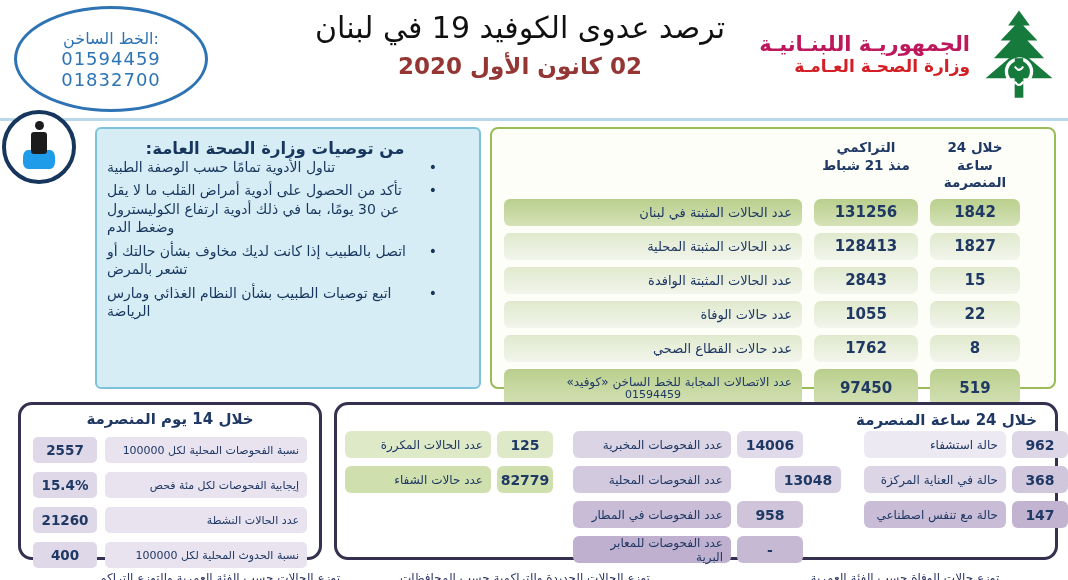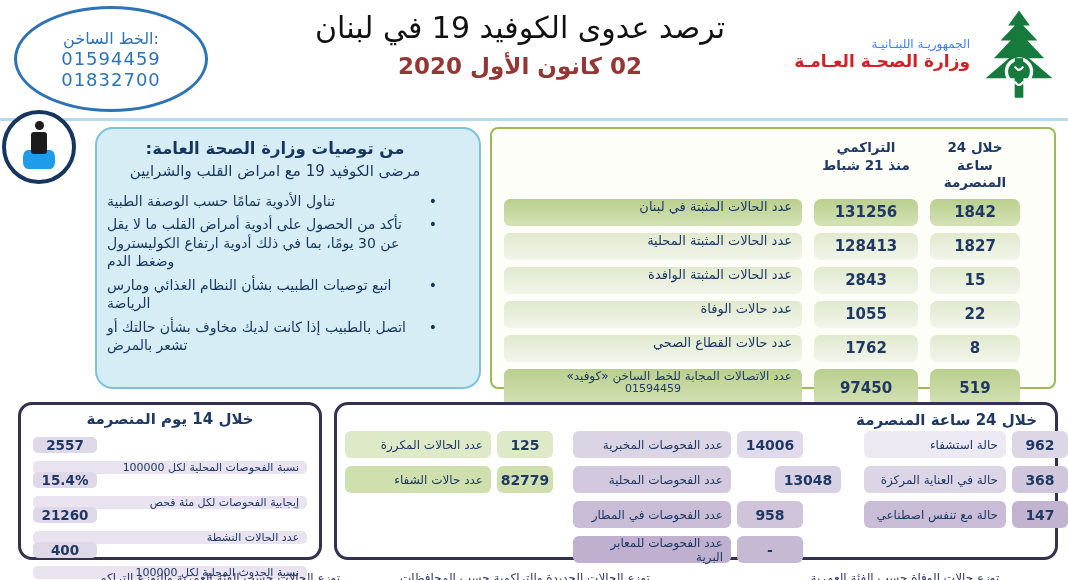--- a/index.html
+++ b/index.html
@@ -14,28 +14,28 @@
     display:flex;flex-direction:column;justify-content:center;align-items:center;
     color:#2e74b5;background:#fff;
   }
   .hotline .hl-label{font-size:16px;}
   .hotline .hl-num{font-size:18px;letter-spacing:1px;}
   .title-block{position:absolute;left:230px;top:10px;width:580px;text-align:center;}
   .title-main{font-size:30px;color:#101010;direction:rtl;}
   .title-date{font-size:23px;font-weight:bold;color:#943634;direction:rtl;margin-top:8px;}
   .logo{position:absolute;right:6px;top:8px;display:flex;align-items:center;direction:ltr;}
   .logo-text{text-align:right;margin-right:6px;direction:rtl;}
-  .logo-line1{color:#3b82f6;font-weight:normal;font-size:12px;}
+  .logo-line1{color:#be185d;font-weight:bold;font-size:21px;}
   .logo-line2{color:#d32027;font-weight:bold;font-size:17px;}
   .cedar{width:86px;height:92px;}
   .top-rule{position:absolute;left:0;top:118px;width:1068px;height:3px;background:#b9d8ea;}
   
   .reco{
     position:absolute;left:95px;top:127px;width:386px;height:262px;
-    background:#d7edf5;border:2px solid #7ec3dc;border-radius:18px;
+    background:#d7edf5;border:2px solid #7ec3dc;border-radius:6px;
     direction:rtl;box-sizing:border-box;padding:10px 36px 6px 10px;color:#17365d;
   }
   .reco-head{font-weight:bold;font-size:16.5px;text-align:center;}
   .reco-sub{font-size:15px;text-align:center;margin-top:4px;margin-bottom:12px;}
   .reco ul{list-style:none;margin:0;padding:0 6px 0 0;}
   .reco li{position:relative;padding-right:16px;font-size:14px;line-height:1.32;margin-bottom:5px;text-align:left;}
   .reco li::before{content:"•";position:absolute;right:0;top:0;color:#17365d;}
   .spokesman{
     position:absolute;left:2px;top:110px;width:66px;height:66px;background:#fff;
     border:4px solid #17365d;border-radius:50%;z-index:5;
@@ -46,38 +46,38 @@
   
   .stats{
     position:absolute;left:490px;top:127px;width:566px;height:262px;box-sizing:border-box;
     border:2px solid #9bbb59;border-radius:8px;background:#fdfef8;
     padding:6px 34px 6px 12px;direction:ltr;
   }
   .trow{display:flex;gap:12px;margin-bottom:7px;align-items:stretch;}
   .thead .hspacer{flex:1;}
   .hcell{width:104px;font-weight:bold;font-size:13.5px;color:#1f3864;text-align:center;line-height:1.3;direction:rtl;padding-top:4px;}
   .hcell.h24{width:90px;}
-  .lcell{flex:1;border-radius:6px;direction:rtl;display:flex;flex-direction:column;justify-content:flex-start;
+  .lcell{flex:1;border-radius:6px;direction:rtl;display:flex;flex-direction:column;justify-content:center;
          text-align:right;padding:0 10px;font-size:13px;color:#1f3864;}
   .vcell{width:104px;border-radius:7px;display:flex;align-items:center;justify-content:center;
          font-weight:bold;font-size:15px;color:#1f3864;}
   .vcell.v24{width:90px;}
   .trow.r{height:27px;}
   .trow.r .lcell,.trow.r .vcell{background:linear-gradient(180deg,#e0e9cd 0%,#f2f5ec 100%);}
   .trow.hl .lcell,.trow.hl .vcell{background:linear-gradient(180deg,#b9cf8d 0%,#d5e2b7 100%);}
   .trow.tall{height:38px;}
   .lcell .sub{font-size:11px;text-align:center;line-height:1;}
   
   .box{position:absolute;box-sizing:border-box;border:3px solid #343050;border-radius:14px;background:#fff;}
   .box14{left:18px;top:402px;width:304px;height:158px;}
   .box24{left:334px;top:402px;width:724px;height:158px;}
   .box-head{font-weight:bold;font-size:15px;color:#1f3864;direction:rtl;}
   .box14 .box-head{text-align:center;margin-top:5px;}
   .box24 .box-head{position:absolute;top:6px;right:18px;}
-  .frow{display:flex;direction:ltr;gap:8px;height:26px;margin:9px 12px 0 12px;flex-direction:column;}
+  .frow{display:flex;direction:ltr;gap:8px;height:26px;margin:9px 12px 0 12px;}
   .fval{width:64px;background:#ded8e8;border-radius:5px;font-weight:bold;font-size:13.5px;
         display:flex;align-items:center;justify-content:center;color:#1f3864;}
   .flabel{flex:1;background:#e8e3ef;border-radius:5px;direction:rtl;font-size:11px;color:#1f3864;
         display:flex;align-items:center;justify-content:flex-start;padding:0 8px;}
   .grp{position:absolute;top:26px;}
   .prow{display:flex;direction:ltr;gap:6px;height:27px;margin-bottom:8px;}
   .plabel{border-radius:6px;direction:rtl;font-size:12px;color:#1f3864;
           display:flex;align-items:center;justify-content:flex-start;padding:0 8px;box-sizing:border-box;}
   .pval{border-radius:6px;font-weight:bold;font-size:14px;color:#1f3864;
         display:flex;align-items:center;justify-content:center;}
@@ -136,26 +136,25 @@
 <div class="top-rule"></div>
 
 <div class="spokesman">
   <div class="base"></div>
   <div class="body"></div>
   <div class="head"></div>
 </div>
 
 <div class="reco">
   <div class="reco-head">من توصيات وزارة الصحة العامة:</div>
-  <div class="reco-sub">مرضى الكوفيد 19 مع امراض القلب والشرايين</div>
   <ul>
     <li>تناول الأدوية تمامًا حسب الوصفة الطبية</li>
     <li>تأكد من الحصول على أدوية أمراض القلب ما لا يقل عن 30 يومًا، بما في ذلك أدوية ارتفاع الكوليسترول وضغط الدم</li>
+    <li>اتصل بالطبيب إذا كانت لديك مخاوف بشأن حالتك أو تشعر بالمرض</li>
     <li>اتبع توصيات الطبيب بشأن النظام الغذائي ومارس الرياضة</li>
-    <li>اتصل بالطبيب إذا كانت لديك مخاوف بشأن حالتك أو تشعر بالمرض</li>
   </ul>
 </div>
 
 <div class="stats">
   <div class="trow thead">
     <div class="hspacer"></div>
     <div class="hcell">
       <div>التراكمي</div>
       <div>منذ 21 شباط</div>
     </div>

